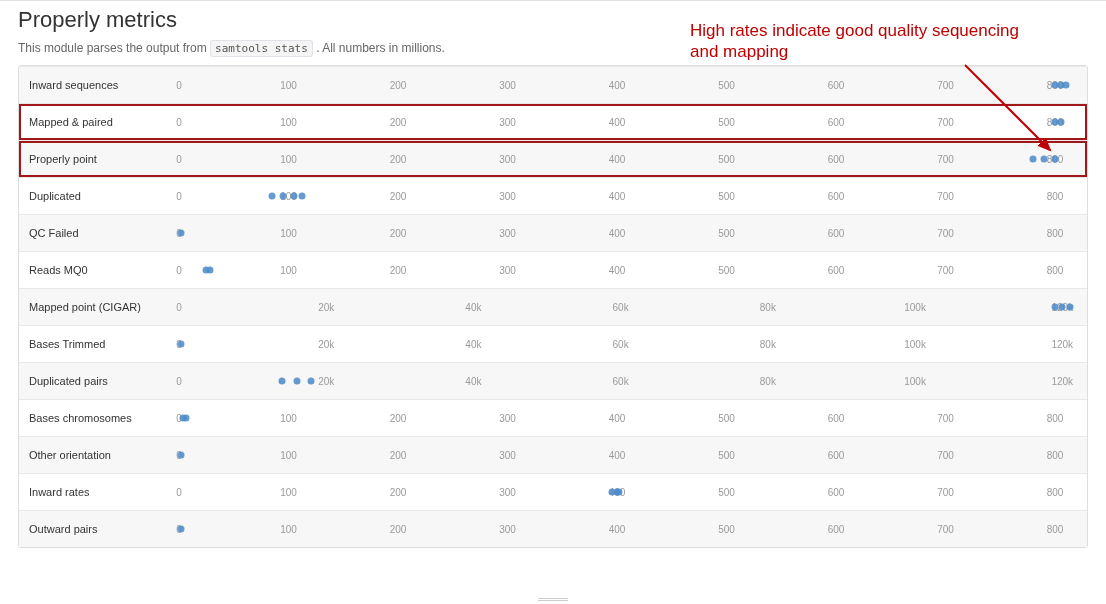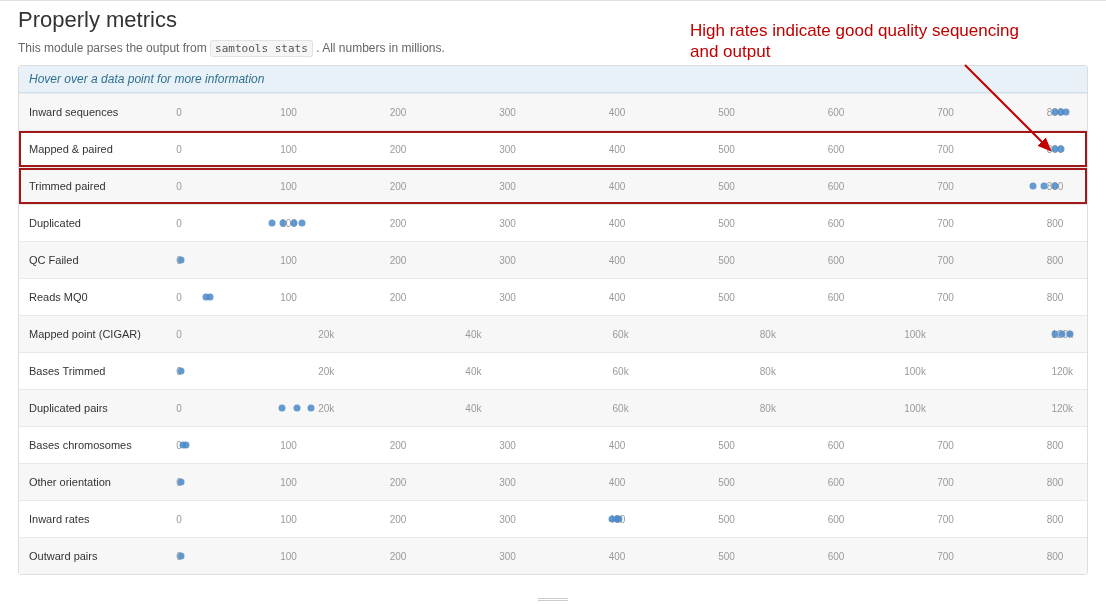--- a/index.html
+++ b/index.html
@@ -129,21 +129,20 @@
 <div class="top-rule"></div>
 
 <h2 class="section-title">Properly metrics</h2>
 <p class="subtitle">
   <span>This module parses the output from </span>
   <code>samtools stats</code>
   <span> . All numbers in millions.</span>
 </p>
 
 <div class="panel">
-  <div class="hover-banner">Hover over a data point for more information</div>
   <div id="rows-container">
       <div class="metric-row">
         <div class="metric-label">Inward sequences</div>
         <div class="metric-track">
           <span class="tick" style="left: 0%;">0</span>
           <span class="tick" style="left: 12.1951%;">100</span>
           <span class="tick" style="left: 24.3902%;">200</span>
           <span class="tick" style="left: 36.5854%;">300</span>
           <span class="tick" style="left: 48.7805%;">400</span>
           <span class="tick" style="left: 60.9756%;">500</span>
@@ -165,21 +164,21 @@
           <span class="tick" style="left: 48.7805%;">400</span>
           <span class="tick" style="left: 60.9756%;">500</span>
           <span class="tick" style="left: 73.1707%;">600</span>
           <span class="tick" style="left: 85.3659%;">700</span>
           <span class="tick" style="left: 97.561%;">800</span>
           <span class="point" style="left: 97.561%;"></span>
           <span class="point" style="left: 98.1707%;"></span>
         </div>
       </div>
       <div class="metric-row highlighted">
-        <div class="metric-label">Trimmed paired</div>
+        <div class="metric-label">Properly point</div>
         <div class="metric-track">
           <span class="tick" style="left: 0%;">0</span>
           <span class="tick" style="left: 12.1951%;">100</span>
           <span class="tick" style="left: 24.3902%;">200</span>
           <span class="tick" style="left: 36.5854%;">300</span>
           <span class="tick" style="left: 48.7805%;">400</span>
           <span class="tick" style="left: 60.9756%;">500</span>
           <span class="tick" style="left: 73.1707%;">600</span>
           <span class="tick" style="left: 85.3659%;">700</span>
           <span class="tick" style="left: 97.561%;">800</span>
@@ -343,21 +342,21 @@
           <span class="point" style="left: 0.243902%;"></span>
         </div>
       </div>
     </div>
   <div class="resize-handle">
       <div></div>
       <div></div>
     </div>
 </div>
 
-<div class="annotation">High rates indicate good quality sequencing and output</div>
+<div class="annotation">High rates indicate good quality sequencing and mapping</div>
 <svg class="arrow-svg" width="110" height="110">
   <defs>
     <marker id="ah" markerWidth="8" markerHeight="8" refX="6" refY="3" orient="auto">
       <path d="M0,0 L7,3 L0,6 Z" fill="#c00000"></path>
     </marker>
   </defs>
   <line x1="5" y1="5" x2="90" y2="90" stroke="#c00000" stroke-width="2" marker-end="url(#ah)"></line>
 </svg>
 
 </body></html>

